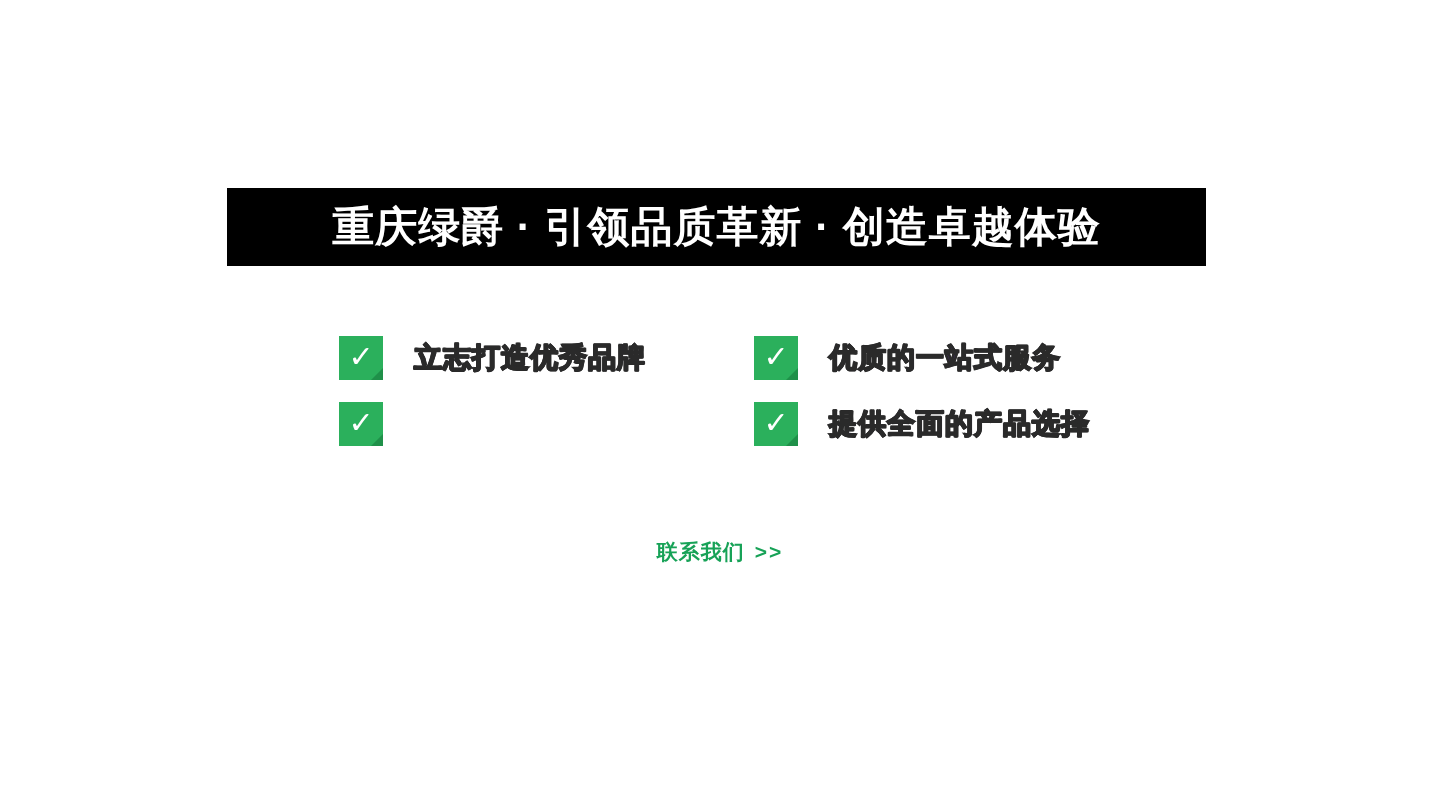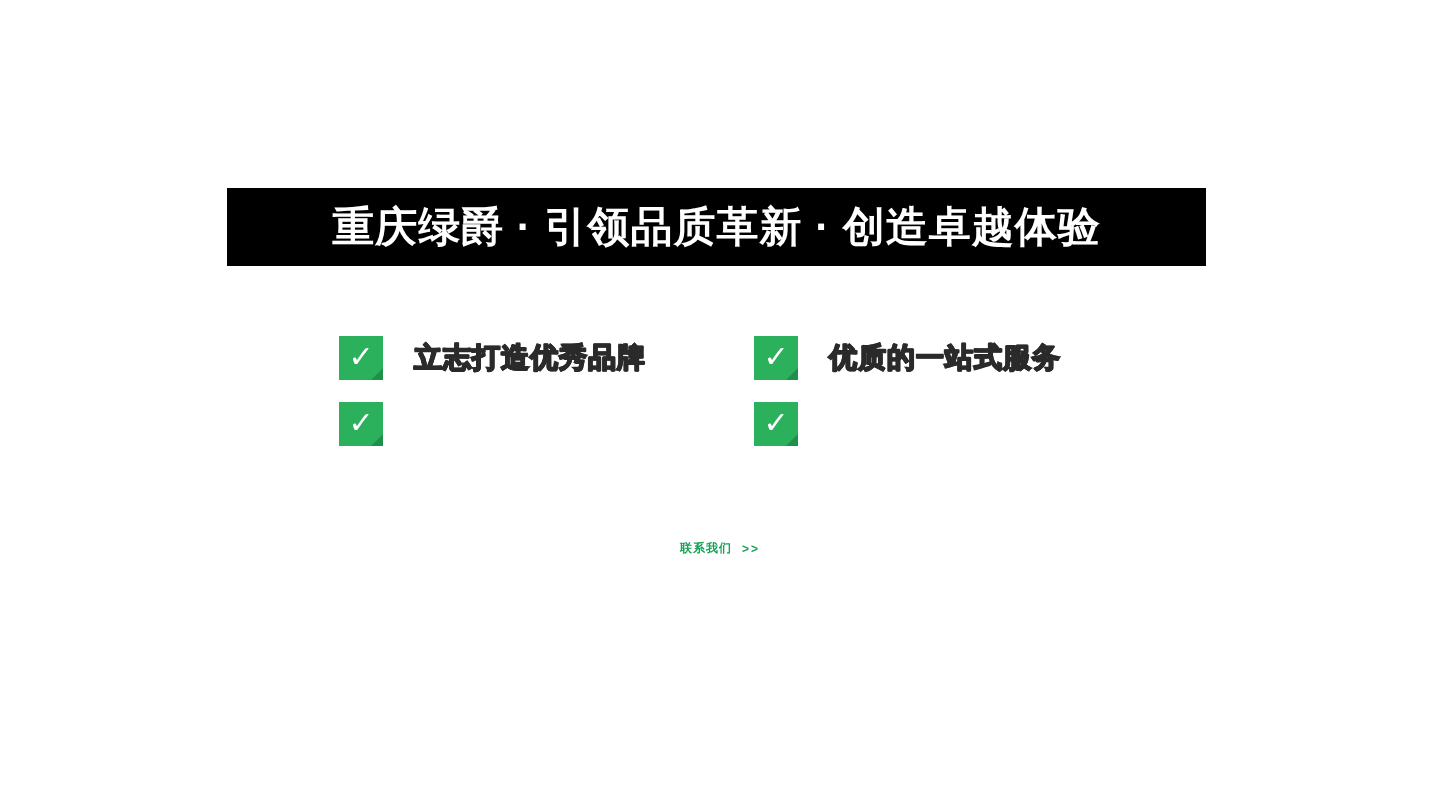--- a/index.html
+++ b/index.html
@@ -98,21 +98,21 @@
     left: 0;
     top: 538px;
     width: 1440px;
     text-align: center;
   }
   .cta-link {
     display: inline-flex;
     align-items: center;
     gap: 10px;
     color: #17a257;
-    font-size: 12px;
+    font-size: 21px;
     font-weight: 700;
     text-decoration: none;
     letter-spacing: 1px;
     cursor: pointer;
   }
   .cta-arrow {
     font-weight: 700;
     letter-spacing: 2px;
   }
 </style>
@@ -144,20 +144,21 @@
     <div class="feature-item">
       <span class="check-box">
         <span class="check-glyph">✓</span>
       </span>
     </div>
 
     <div class="feature-item">
       <span class="check-box">
         <span class="check-glyph">✓</span>
       </span>
+      <span class="feature-label">提供全面的产品选择</span>
     </div>
 
   </div>
 
   <div class="cta-row">
     <a class="cta-link">
       <span>联系我们</span>
       <span class="cta-arrow">&gt;&gt;</span>
     </a>
   </div>

